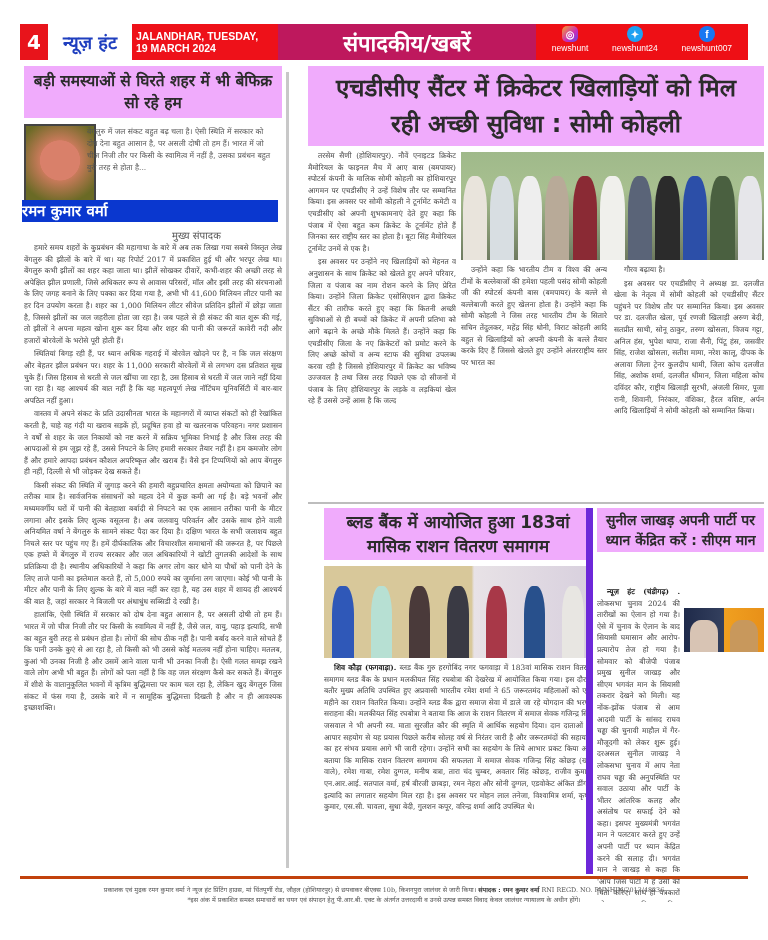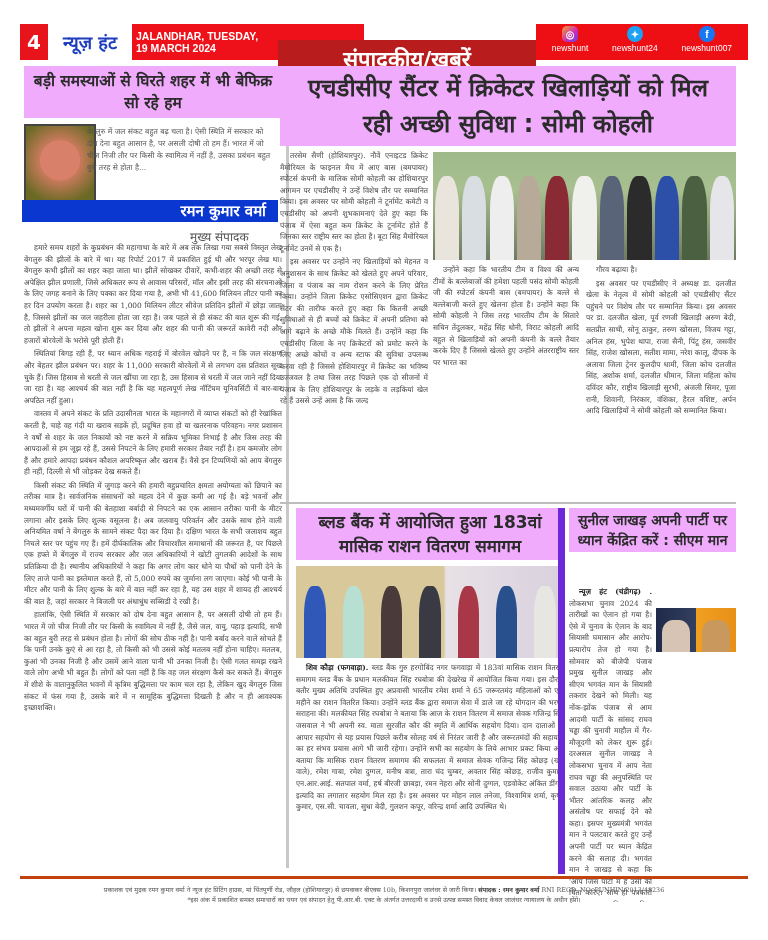--- a/index.html
+++ b/index.html
@@ -4,47 +4,47 @@
 <style>
   * { box-sizing: border-box; margin: 0; padding: 0; }
   html, body { width: 768px; height: 940px; background: #ffffff; overflow: hidden; }
   body { font-family: "DejaVu Sans", sans-serif; color: #333; position: relative; }
 
   
   .masthead { position: absolute; top: 24px; left: 20px; width: 344px; height: 36px; display: flex; }
   .pageno { width: 28px; height: 36px; background: #e8141b; color: #fff; font-size: 20px; font-weight: bold; display: flex; align-items: center; justify-content: center; }
   .logo { width: 84px; color: #1f3fbf; font-size: 18px; font-weight: bold; display: flex; align-items: center; justify-content: center; }
   .dateline { flex: 1; background: #ee1119; color: #fff; font-family: "Liberation Sans", sans-serif; font-size: 10.5px; font-weight: bold; line-height: 12px; padding: 6px 0 0 4px; }
-  .section-band { position: absolute; top: 40px; left: 278px; width: 258px; height: 36px; background: #b91c1c; color: #fff; font-size: 22px; font-weight: bold; display: flex; align-items: center; justify-content: center; }
+  .section-band { position: absolute; top: 24px; left: 278px; width: 258px; height: 36px; background: #be185d; color: #fff; font-size: 22px; font-weight: bold; display: flex; align-items: center; justify-content: center; }
   .social-band { position: absolute; top: 24px; left: 536px; width: 212px; height: 36px; background: #ee0f15; display: flex; justify-content: space-around; padding: 2px 4px 0; }
   .social { display: flex; flex-direction: column; align-items: center; color: #fff; font-family: "Liberation Sans", sans-serif; font-size: 8.5px; }
   .social .ic { width: 16px; height: 16px; border-radius: 50%; display: flex; align-items: center; justify-content: center; font-size: 10px; font-weight: bold; color: #fff; margin-bottom: 1px; }
   .ic.insta { background: linear-gradient(135deg, #f9a12e, #c92bb7 60%, #5b4fe8); border-radius: 5px; }
   .ic.tw { background: #1da1f2; }
   .ic.fb { background: #1877f2; }
 
   
   .col-left { position: absolute; top: 66px; left: 20px; width: 266px; height: 808px; }
   .vrule { position: absolute; top: 72px; left: 286px; width: 3px; height: 796px; background: #c8c8c8; }
-  .col-right { position: absolute; top: 66px; left: 280px; width: 456px; height: 808px; }
+  .col-right { position: absolute; top: 66px; left: 308px; width: 456px; height: 808px; }
 
   .headline { font-weight: bold; color: #2b2b2b; text-align: center; background: #f0abfc; }
   .h-left { font-size: 15.5px; line-height: 22px; padding: 4px 4px; margin: 0 4px; }
   .h-main { font-size: 24px; line-height: 36px; padding: 4px 0; }
   .h-mid { font-size: 17px; line-height: 24px; padding: 2px 0; }
 
   .text { font-family: "DejaVu Serif", serif; font-size: 7.4px; line-height: 11.6px; color: #444; text-align: justify; }
   .text p { margin-bottom: 2px; text-indent: 10px; }
   .text b { color: #222; }
 
   .author-box { position: relative; height: 118px; margin-top: 6px; }
   .author-photo { position: absolute; left: 4px; top: 0; width: 72px; height: 90px; background: radial-gradient(circle at 50% 40%, #d9806a 0 32%, #c77a5a 33%, #6a6a25 70%); border: 2px solid #444; }
   .author-teaser { position: absolute; left: 67px; top: 2px; width: 186px; font-family: "DejaVu Serif", serif; font-size: 7.6px; line-height: 12px; color: #555; }
-  .author-name { position: absolute; left: 2px; top: 76px; width: 256px; height: 22px; background: #0a37cf; color: #fff; font-size: 15px; font-weight: bold; text-align: right; padding-right: 12px; line-height: 22px; }
-  .author-title { position: absolute; left: 170px; top: 104px; font-size: 12px; color: #555; }
+  .author-name { position: absolute; left: 2px; top: 76px; width: 256px; height: 22px; background: #0a37cf; color: #fff; font-size: 15px; font-weight: bold; text-align: left; padding-right: 12px; line-height: 22px; }
+  .author-title { position: absolute; left: 152px; top: 104px; font-size: 10px; color: #555; }
 
   .photo { background: #8a9a7a; position: relative; overflow: hidden; }
   .photo .people { position: absolute; left: 0; right: 0; bottom: 0; height: 85%; display: flex; justify-content: space-around; align-items: flex-end; }
   .photo .p { width: 8%; height: 92%; border-radius: 40% 40% 0 0; }
 
   .hr { height: 2px; background: #bdbdbd; }
 
   .footer { position: absolute; top: 876px; left: 20px; width: 728px; border-top: 3px solid #c2410c; padding-top: 7px; font-family: "DejaVu Serif", serif; font-size: 6.4px; line-height: 9.5px; color: #555; text-align: center; }
   .footer b { color: #333; }
 </style>

